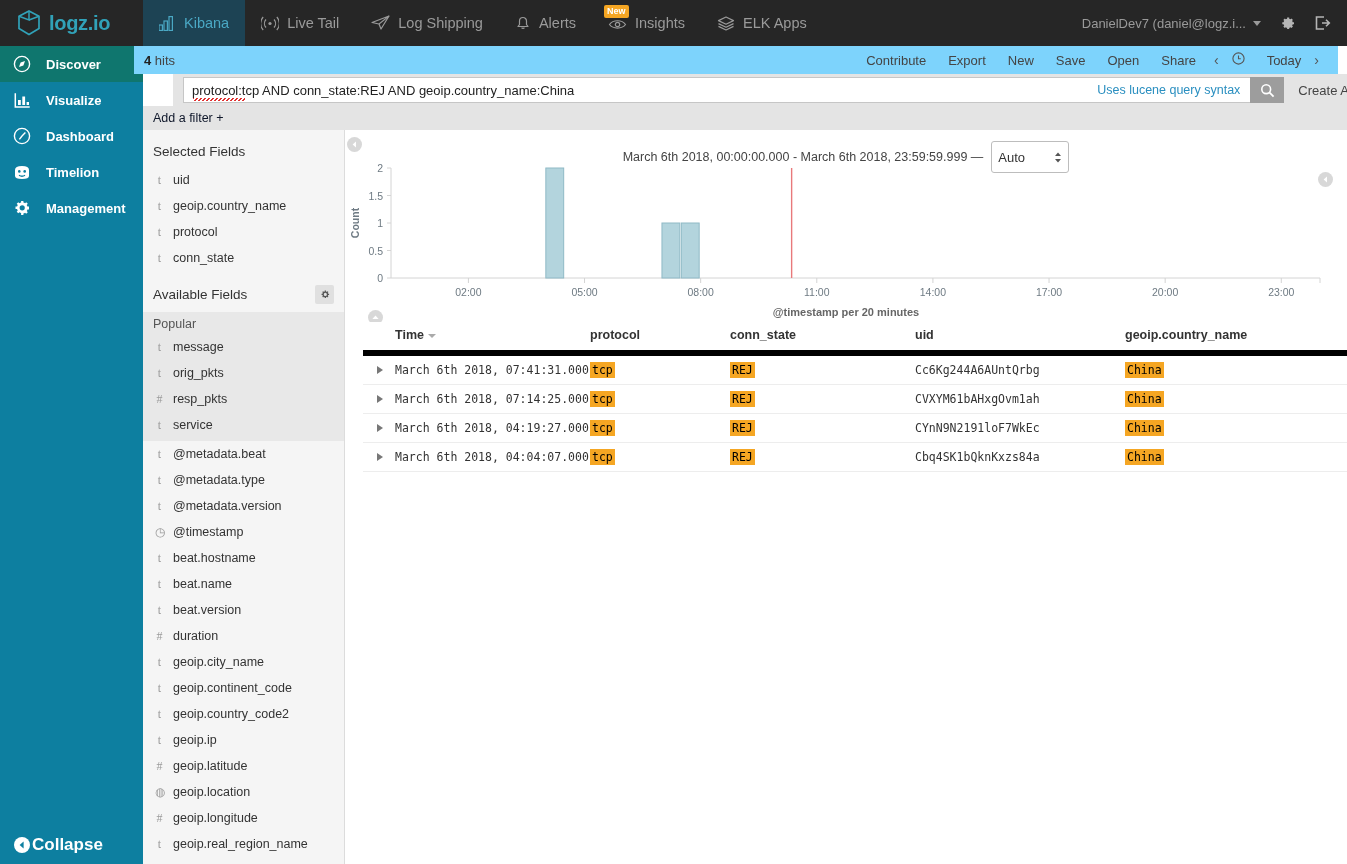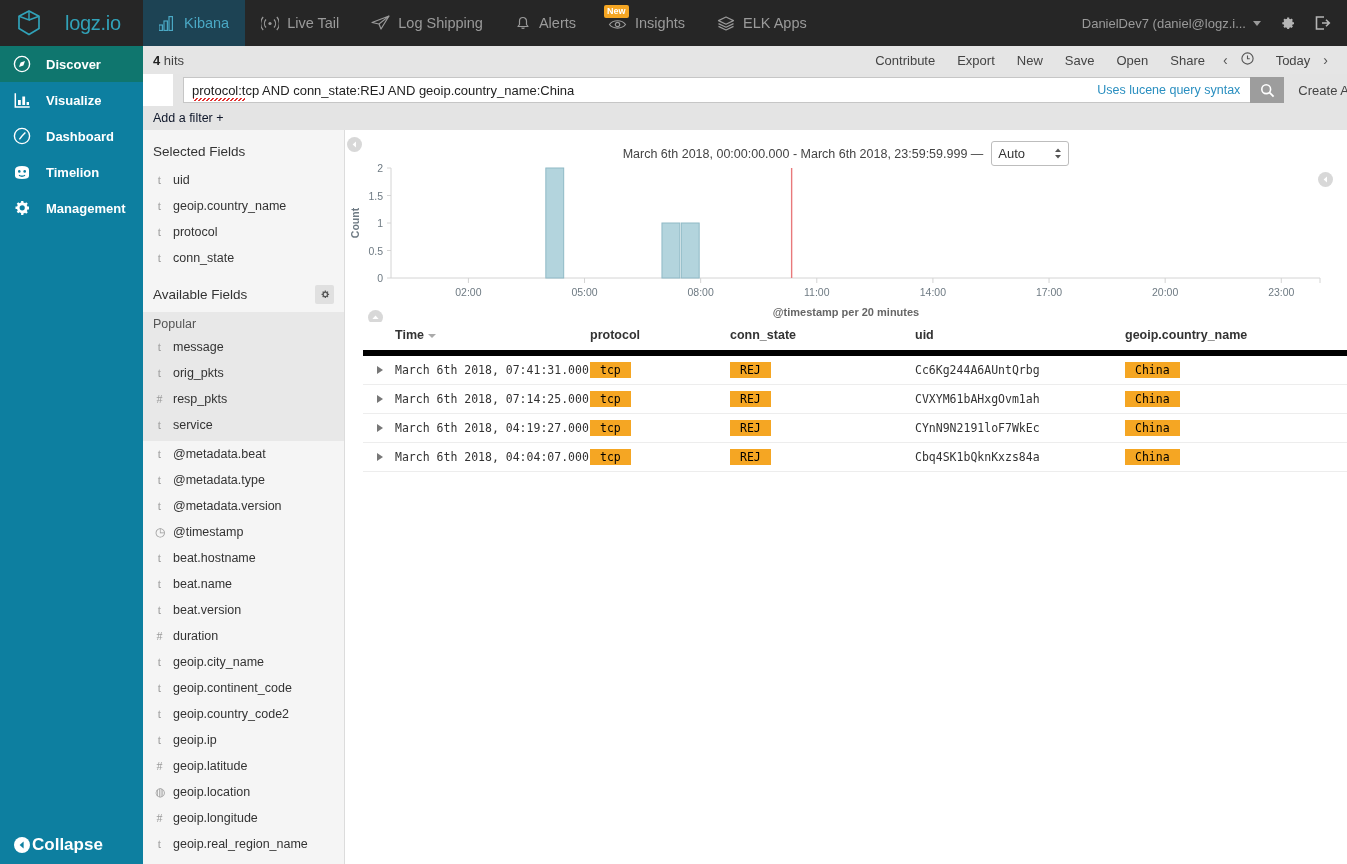--- a/index.html
+++ b/index.html
@@ -15,21 +15,21 @@
   .topbar {
     position: absolute; top: 0; left: 0; width: 1347px; height: 46px;
     background: #262626; display: flex; align-items: stretch;
   }
   .brand {
     width: 143px; display: flex; align-items: center; gap: 7px;
     padding-left: 16px; background: #262626;
   }
   .brand-mark { width: 26px; height: 28px; flex: none; }
   .brand-text {
-    color: #31a2b8; font-size: 20px; font-weight: normal; letter-spacing: -.3px; margin-left: 16px;
+    color: #31a2b8; font-size: 20px; font-weight: bold; letter-spacing: -.3px;
   }
   .topnav-item {
     display: flex; align-items: center; gap: 8px;
     padding: 0 16px; color: #9a9a9a; font-size: 14.5px;
     cursor: pointer; position: relative;
   }
   .topnav-item.active { background: #1d4354; color: #4aa8c4; }
   .topnav-item .ti-icon { display: flex; align-items: center; }
   .badge-new {
     position: absolute; top: 5px; left: 12px;
@@ -60,22 +60,22 @@
   .nav-item.active { background: #0f766e; }
   .nav-icon { width: 20px; display: flex; justify-content: center; align-items: center; }
   .collapse-row {
     position: absolute; bottom: 0; left: 0; width: 133px; height: 39px;
     display: flex; align-items: center; padding-left: 12px;
     color: #fff; font-size: 17px; font-weight: bold; cursor: pointer;
   }
 
   
   .hits-bar {
-    position: absolute; top: 46px; left: 143px; width: 1204px; height: 28px;
-    background: #e5e5e5; display: flex; align-items: center;
+    position: absolute; top: 46px; left: 134px; width: 1204px; height: 28px;
+    background: #7dd3fc; display: flex; align-items: center;
     padding: 0 12px 0 10px;
   }
   .hits-text { font-size: 13px; color: #444; }
   .hits-text b { font-weight: bold; color: #222; }
   .toolbar-right {
     margin-left: auto; display: flex; align-items: center; gap: 0px;
     font-size: 13px; color: #444;
   }
   .tb-link { padding: 0 11px; cursor: pointer; color: #444; }
   .tb-arrow { padding: 0 7px; cursor: pointer; color: #555; font-size: 14px; }
@@ -143,21 +143,21 @@
   .popular-label { font-size: 12.5px; color: #555; padding: 5px 0 3px 10px; }
 
   
   .chartzone { position: absolute; top: 130px; left: 345px; width: 1002px; height: 190px; background:#fff; }
   .chart-header {
     position: absolute; top: 11px; left: 0; width: 1002px;
     display: flex; align-items: center; justify-content: center; gap: 0;
   }
   .time-range-text { font-size: 12.5px; color: #444; }
   .interval-select {
-    margin-left: 8px; width: 78px; height: 25px; border: 1px solid #bdbdbd;
+    margin-left: 8px; width: 78px; height: 32px; border: 1px solid #bdbdbd;
     border-radius: 3px; background: #fff; display: flex; align-items: center;
     padding: 0 6px; font-size: 13px; color: #333; cursor: pointer;
   }
   .spinner { margin-left: auto; display: flex; flex-direction: column; gap: 2px; }
   .collapse-circle {
     width: 15px; height: 15px; border-radius: 50%; background: #d8d8d8;
     display: flex; align-items: center; justify-content: center; cursor: pointer;
   }
   .chart-svg { position: absolute; top: 30px; left: 0; }
   .chart-xlabel {
@@ -184,21 +184,21 @@
   .exp-caret {
     width: 0; height: 0; border-top: 4px solid transparent;
     border-bottom: 4px solid transparent; border-left: 6px solid #777;
     margin-left: 14px; cursor: pointer;
   }
   .mono {
     font-family: "DejaVu Sans Mono", "Liberation Mono", monospace;
     font-size: 11.5px; color: #333;
   }
   .hl {
-    background: #f5a623; color: #000; padding: 1px 10px;
+    background: #f5a623; color: #000; padding: 1px 2px;
     font-family: "DejaVu Sans Mono", "Liberation Mono", monospace; font-size: 11.5px;
   }
   .sort-caret {
     display: inline-block; width: 0; height: 0; margin-left: 4px;
     border-left: 4px solid transparent; border-right: 4px solid transparent;
     border-top: 4px solid #aaa; vertical-align: middle;
   }
   .right-collapse {
     position: absolute; top: 42px; right: 14px;
   }

